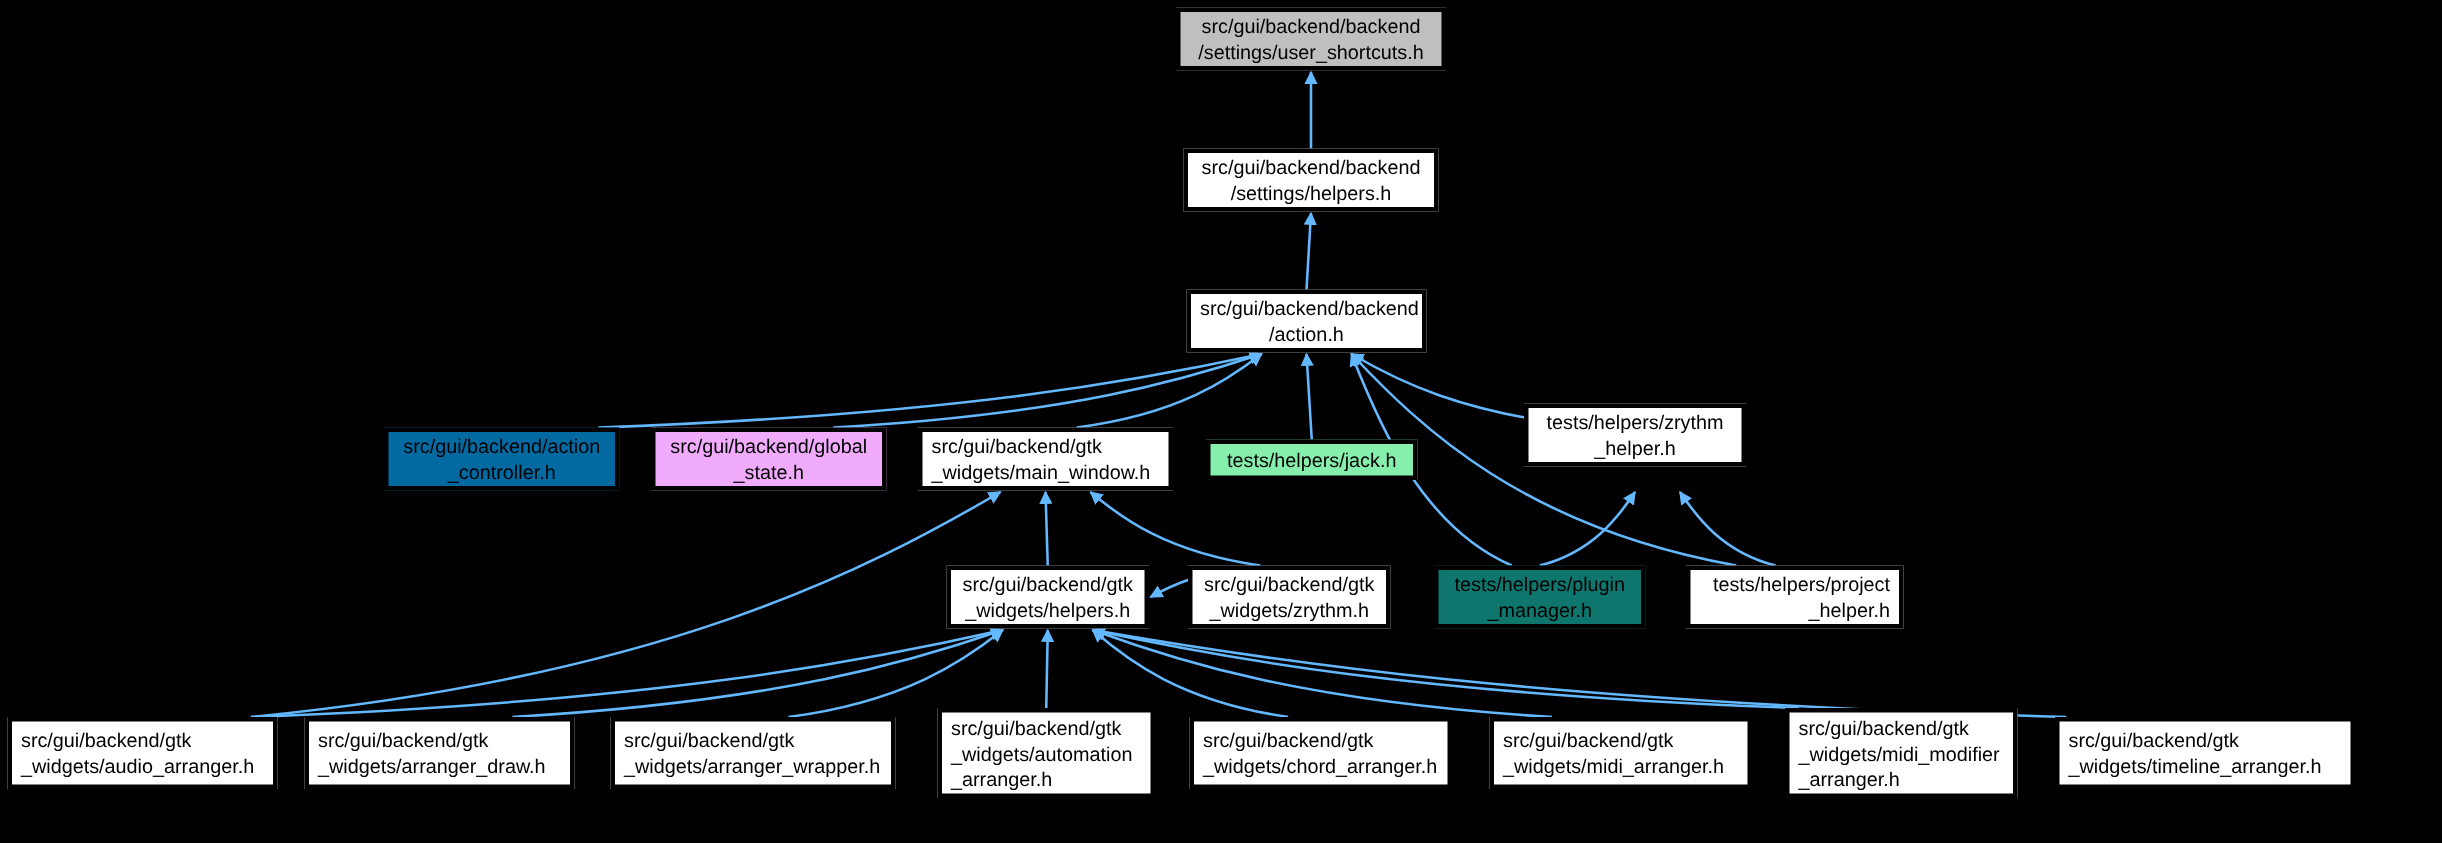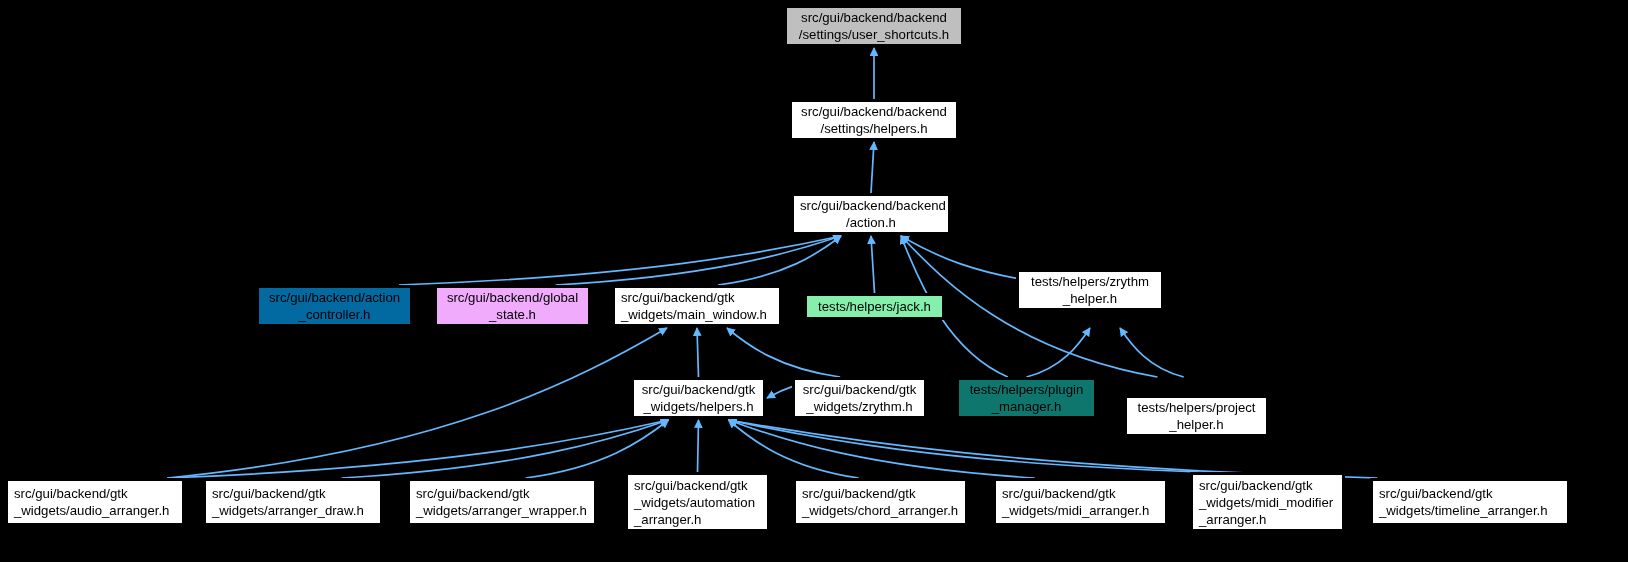--- a/index.html
+++ b/index.html
@@ -89,21 +89,21 @@
       <div class="node center" style="left: 789px; top: 99px; width: 170px; height: 42px; background: rgb(255, 255, 255); border-color: rgb(0, 0, 0);"><span class="lbl">src/gui/backend/backend</span><span class="lbl">/settings/helpers.h</span></div>
       <div class="node center" style="left: 791px; top: 193px; width: 160px; height: 42px; background: rgb(255, 255, 255); border-color: rgb(0, 0, 0);"><span class="lbl">src/gui/backend/backend</span><span class="lbl">/action.h</span></div>
       <div class="node center" style="left: 256px; top: 285px; width: 157px; height: 42px; background: #0369a1; border-color: rgb(0, 0, 0);"><span class="lbl">src/gui/backend/action</span><span class="lbl">_controller.h</span></div>
       <div class="node center" style="left: 434px; top: 285px; width: 157px; height: 42px; background: #f0abfc; border-color: rgb(0, 0, 0);"><span class="lbl">src/gui/backend/global</span><span class="lbl">_state.h</span></div>
       <div class="node left" style="left: 612px; top: 285px; width: 170px; height: 42px; background: rgb(255, 255, 255); border-color: rgb(0, 0, 0);"><span class="lbl">src/gui/backend/gtk</span><span class="lbl">_widgets/main_window.h</span></div>
       <div class="node center" style="left: 804px; top: 293px; width: 141px; height: 27px; background: #86efac; border-color: rgb(0, 0, 0);"><span class="lbl">tests/helpers/jack.h</span></div>
       <div class="node center" style="left: 1016px; top: 269px; width: 148px; height: 42px; background: rgb(255, 255, 255); border-color: rgb(0, 0, 0);"><span class="lbl">tests/helpers/zrythm</span><span class="lbl">_helper.h</span></div>
       <div class="node center" style="left: 631px; top: 377px; width: 135px; height: 42px; background: rgb(255, 255, 255); border-color: rgb(0, 0, 0);"><span class="lbl">src/gui/backend/gtk</span><span class="lbl">_widgets/helpers.h</span></div>
       <div class="node center" style="left: 792px; top: 377px; width: 135px; height: 42px; background: rgb(255, 255, 255); border-color: rgb(0, 0, 0);"><span class="lbl">src/gui/backend/gtk</span><span class="lbl">_widgets/zrythm.h</span></div>
       <div class="node center" style="left: 956px; top: 377px; width: 141px; height: 42px; background: #0f766e; border-color: rgb(0, 0, 0);"><span class="lbl">tests/helpers/plugin</span><span class="lbl">_manager.h</span></div>
-      <div class="node center" style="left: 1124px; top: 395px; width: 145px; height: 42px; background: rgb(255, 255, 255); border-color: rgb(0, 0, 0);"><span class="lbl">tests/helpers/project</span><span class="lbl">_helper.h</span></div>
+      <div class="node center" style="left: 1124px; top: 377px; width: 145px; height: 42px; background: rgb(255, 255, 255); border-color: rgb(0, 0, 0); align-items: flex-end;"><span class="lbl">tests/helpers/project</span><span class="lbl">_helper.h</span></div>
       <div class="node left" style="left: 5px; top: 478px; width: 180px; height: 48px; background: rgb(255, 255, 255); border-color: rgb(0, 0, 0);"><span class="lbl">src/gui/backend/gtk</span><span class="lbl">_widgets/audio_arranger.h</span></div>
       <div class="node left" style="left: 203px; top: 478px; width: 180px; height: 48px; background: rgb(255, 255, 255); border-color: rgb(0, 0, 0);"><span class="lbl">src/gui/backend/gtk</span><span class="lbl">_widgets/arranger_draw.h</span></div>
       <div class="node left" style="left: 407px; top: 478px; width: 190px; height: 48px; background: rgb(255, 255, 255); border-color: rgb(0, 0, 0);"><span class="lbl">src/gui/backend/gtk</span><span class="lbl">_widgets/arranger_wrapper.h</span></div>
       <div class="node left" style="left: 625px; top: 472px; width: 145px; height: 60px; background: rgb(255, 255, 255); border-color: rgb(0, 0, 0);"><span class="lbl">src/gui/backend/gtk</span><span class="lbl">_widgets/automation</span><span class="lbl">_arranger.h</span></div>
       <div class="node left" style="left: 793px; top: 478px; width: 175px; height: 48px; background: rgb(255, 255, 255); border-color: rgb(0, 0, 0);"><span class="lbl">src/gui/backend/gtk</span><span class="lbl">_widgets/chord_arranger.h</span></div>
       <div class="node left" style="left: 993px; top: 478px; width: 175px; height: 48px; background: rgb(255, 255, 255); border-color: rgb(0, 0, 0);"><span class="lbl">src/gui/backend/gtk</span><span class="lbl">_widgets/midi_arranger.h</span></div>
       <div class="node left" style="left: 1190px; top: 472px; width: 155px; height: 60px; background: rgb(255, 255, 255); border-color: rgb(0, 0, 0);"><span class="lbl">src/gui/backend/gtk</span><span class="lbl">_widgets/midi_modifier</span><span class="lbl">_arranger.h</span></div>
       <div class="node left" style="left: 1370px; top: 478px; width: 200px; height: 48px; background: rgb(255, 255, 255); border-color: rgb(0, 0, 0);"><span class="lbl">src/gui/backend/gtk</span><span class="lbl">_widgets/timeline_arranger.h</span></div>
     </div>
 </div>

